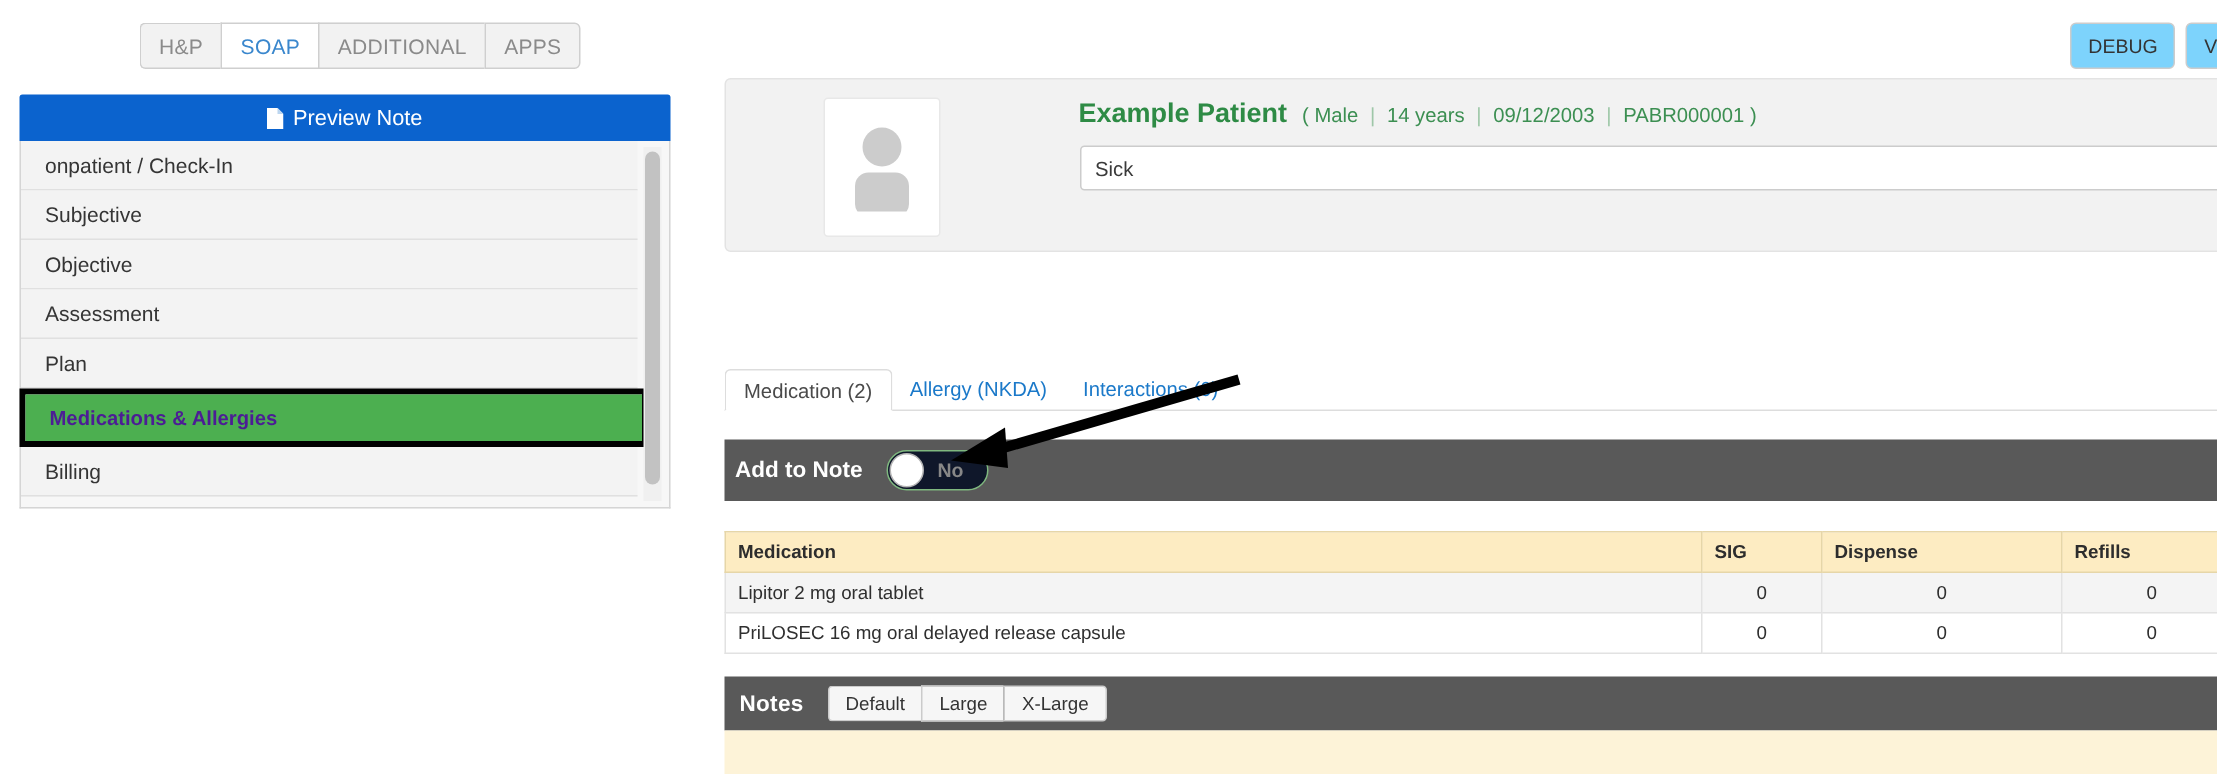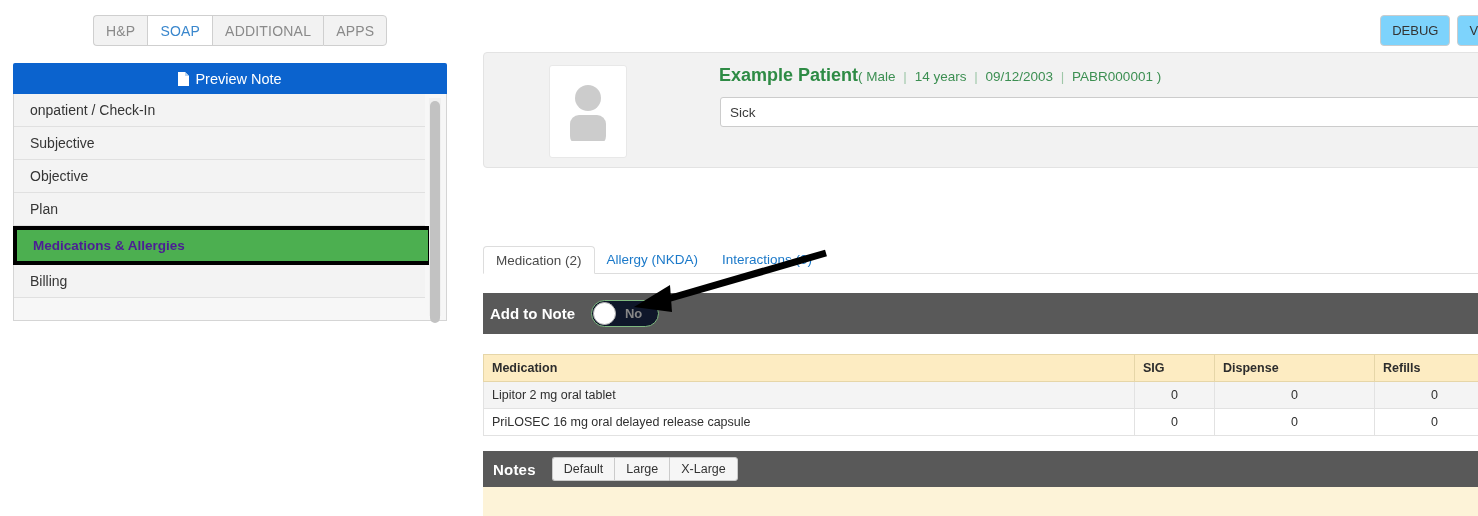--- a/index.html
+++ b/index.html
@@ -41,21 +41,21 @@
     display: flex; align-items: center; justify-content: center; gap: 6px;
     font-size: 14.5px; cursor: pointer;
     border-radius: 2px 2px 0 0;
   }
   .doc-icon { display: inline-block; width: 11px; height: 14px; position: relative; }
   .doc-icon svg { display: block; }
 
   .sidelist {
     border: 1px solid #d5d5d5; border-top: none;
     background: #f7f7f7; position: relative;
-    padding-bottom: 22px;
+    padding-bottom: 7px;
   }
   .side-item {
     height: 33px; display: flex; align-items: center;
     padding-left: 16px; font-size: 14px; color: #353535;
     border-bottom: 1px solid #e0e0e0; background: #f3f3f3;
     cursor: pointer; position: relative;
     width: 411px;
   }
   .side-item.last { border-bottom: 1px solid #e0e0e0; }
 
@@ -88,21 +88,21 @@
   }
   .avatar-box {
     position: absolute; left: 65px; top: 12px; width: 78px; height: 93px;
     background: #fff; border: 1px solid #e8e8e8; border-radius: 3px;
     display: flex; align-items: center; justify-content: center;
   }
   .avatar-svg { display:block; }
 
   .pt-name-row { position: absolute; left: 235px; top: 12px; display: flex; align-items: baseline; }
   .pt-name { font-size: 18px; font-weight: bold; color: #2e8b45; }
-  .pt-meta { font-size: 13.5px; color: #3c8f52; }
+  .pt-meta { font-size: 13.5px; color: #3c8f52; margin-left: 10px; }
   .pt-meta .sep { color: #9ec7a8; margin: 0 4px; }
   .pt-input {
     position: absolute; left: 236px; top: 44px; right: 8px; height: 30px;
     background: #fff; border: 1px solid #cccccc; border-radius: 3px;
     font-size: 13.5px; color: #3a3a3a; padding: 0 9px;
     display: flex; align-items: center; font-family: "Liberation Sans", sans-serif;
   }
 
   
   .ctabs { position: absolute; left: 483px; top: 246px; right: -16px; height: 28px;
@@ -205,20 +205,21 @@
           <path d="M7 0l4 4H7z" fill="#bcd6f0"></path>
         </svg>
       </span>
       <span>Preview Note</span>
     </div>
 
     <div class="sidelist">
       <div class="side-item">onpatient / Check-In</div>
       <div class="side-item">Subjective</div>
       <div class="side-item">Objective</div>
+      <div class="side-item">Assessment</div>
       <div class="side-item">Plan</div>
 
       <div class="side-item-wrap-highlight">
         <div class="side-item selected">Medications &amp; Allergies</div>
       </div>
 
       <div class="side-item last">Billing</div>
 
       <div class="sb-track">
         <div class="sb-thumb"></div>

